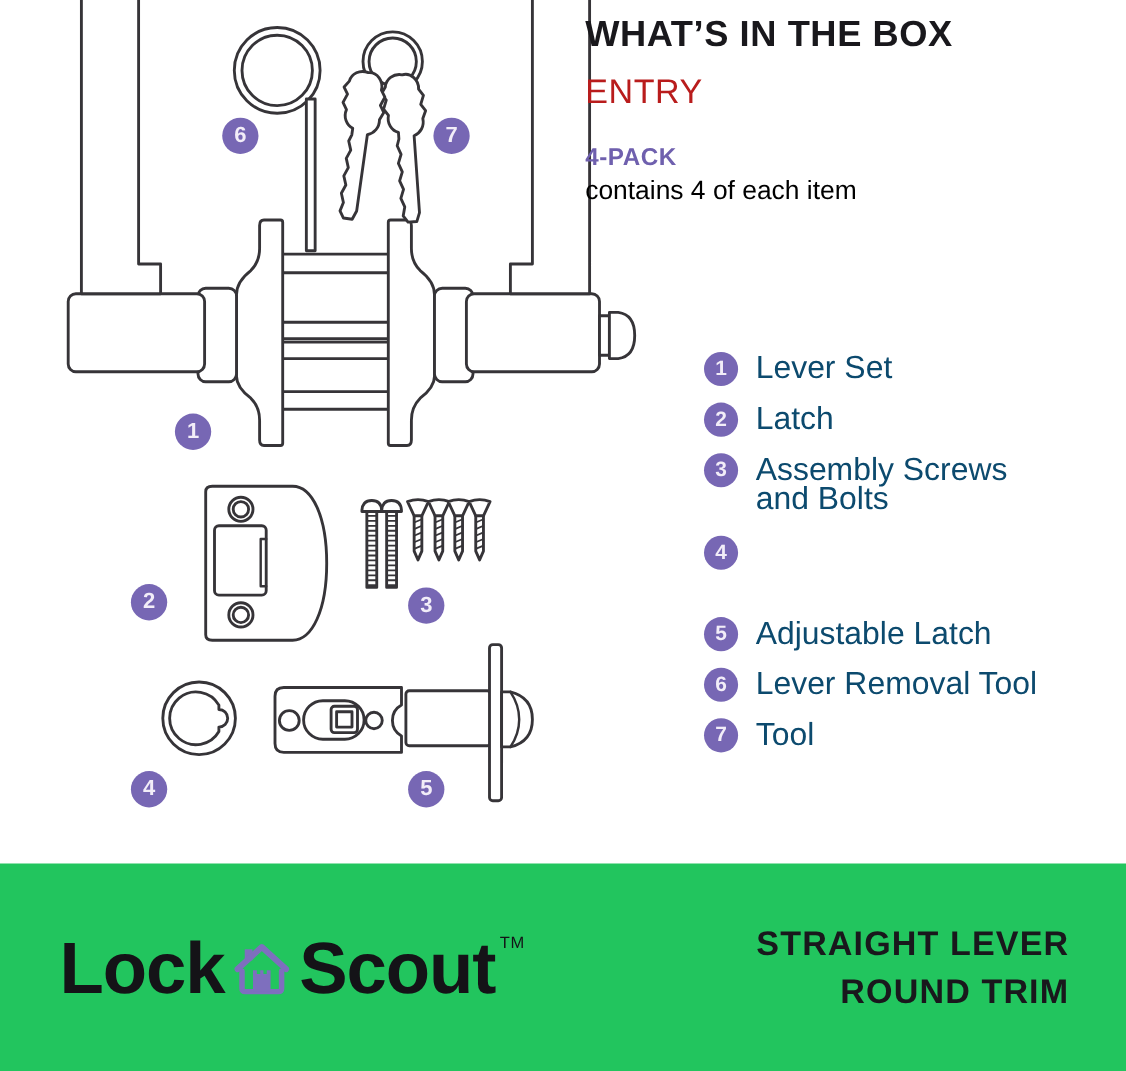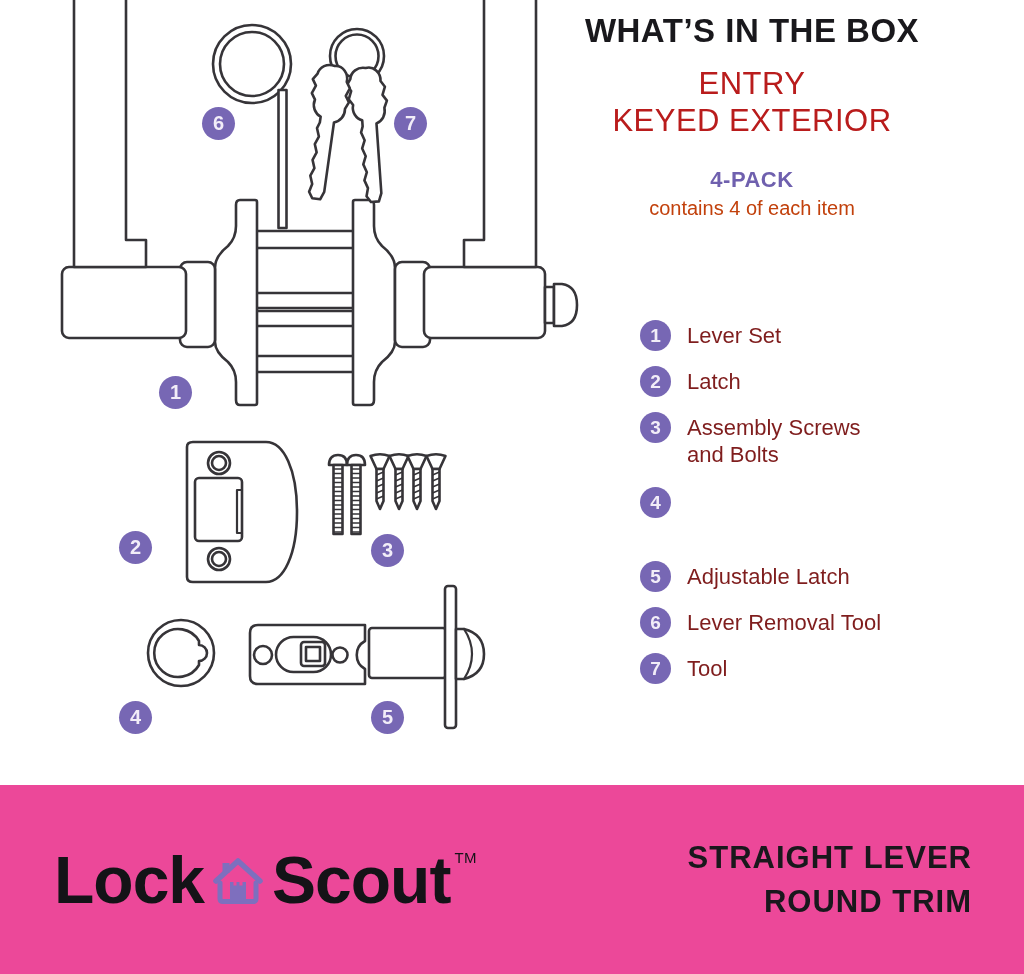--- a/index.html
+++ b/index.html
@@ -5,36 +5,36 @@
   html,body{margin:0;padding:0;background:#ffffff;}
   .page{position:relative;width:1024px;height:974px;overflow:hidden;background:#ffffff;
         font-family:"Liberation Sans","DejaVu Sans",sans-serif;}
   svg{display:block;}
   .ln{stroke:#363438;stroke-width:2.6;fill:#ffffff;stroke-linejoin:round;stroke-linecap:round;}
   .lnf{stroke:#363438;stroke-width:2.6;fill:none;stroke-linejoin:round;stroke-linecap:round;}
   .thin{stroke:#363438;stroke-width:1.6;fill:none;}
   .det{stroke:#363438;stroke-width:2.2;fill:none;stroke-linejoin:round;stroke-linecap:round;}
 
   
-  .hdr{position:absolute;top:12px;right:52px;width:440px;text-align:center;color:#19181c;}
+  .hdr{position:absolute;top:12px;right:52px;width:440px;text-align:left;color:#19181c;}
   .hdr-title{font-size:33px;font-weight:700;letter-spacing:.5px;line-height:38px;}
   .hdr-sub{margin-top:15px;font-size:31px;font-weight:400;letter-spacing:.5px;line-height:37px;color:#b91c1c;}
   .pack{margin-top:28px;font-size:22px;font-weight:700;letter-spacing:.5px;color:#6f60ae;}
-  .pack-note{margin-top:4px;font-size:20px;font-weight:400;color:#c2410c;}
+  .pack-note{margin-top:4px;font-size:24px;font-weight:400;color:#000000;}
 
   
   .dbadge{position:absolute;width:33px;height:33px;border-radius:50%;background:#7767b4;
           color:#f2edf8;font-weight:700;font-size:20px;display:flex;align-items:center;justify-content:center;}
   .lrow{position:absolute;left:640px;display:flex;align-items:flex-start;}
   .lrow .lbadge{width:31px;height:31px;border-radius:50%;background:#7767b4;color:#f2edf8;
         font-weight:700;font-size:19px;display:flex;align-items:center;justify-content:center;flex:0 0 31px;}
-  .lrow .ltext{margin-left:16px;padding-top:2px;font-size:22px;line-height:27px;color:#7f1d1d;}
+  .lrow .ltext{margin-left:16px;padding-top:2px;font-size:29px;line-height:27px;color:#0c4a6e;}
 
   
-  .footer{position:absolute;left:0;top:785px;width:1024px;height:189px;background:#ec4899;
+  .footer{position:absolute;left:0;top:785px;width:1024px;height:189px;background:#22c55e;
           display:flex;align-items:center;justify-content:space-between;}
   .logo{margin-left:54px;display:flex;align-items:flex-end;color:#141317;}
   .logo .word{font-size:66px;font-weight:700;letter-spacing:-1px;line-height:60px;}
   .logo .house{margin:0 8px 6px 8px;}
   .logo .tm{font-size:15px;font-weight:400;margin-left:4px;margin-bottom:44px;letter-spacing:.5px;}
   .product{margin-right:52px;text-align:right;font-size:31px;font-weight:700;
            letter-spacing:1px;line-height:44px;color:#19181c;}
 </style>
 </head>
 <body>
@@ -133,21 +133,20 @@
   <div class="dbadge" style="left:371px;top:534px">3</div>
   <div class="dbadge" style="left:119px;top:701px">4</div>
   <div class="dbadge" style="left:371px;top:701px">5</div>
   <div class="dbadge" style="left:202px;top:107px">6</div>
   <div class="dbadge" style="left:394px;top:107px">7</div>
 
   <div class="hdr">
     <div class="hdr-title">WHAT’S IN THE BOX</div>
     <div class="hdr-sub">
       <div>ENTRY</div>
-      <div>KEYED EXTERIOR</div>
     </div>
     <div class="pack">4-PACK</div>
     <div class="pack-note">contains 4 of each item</div>
   </div>
 
   <div class="lrow" style="top:320px">
     <div class="lbadge">1</div>
     <div class="ltext">
         <div>Lever Set</div>
       </div>

